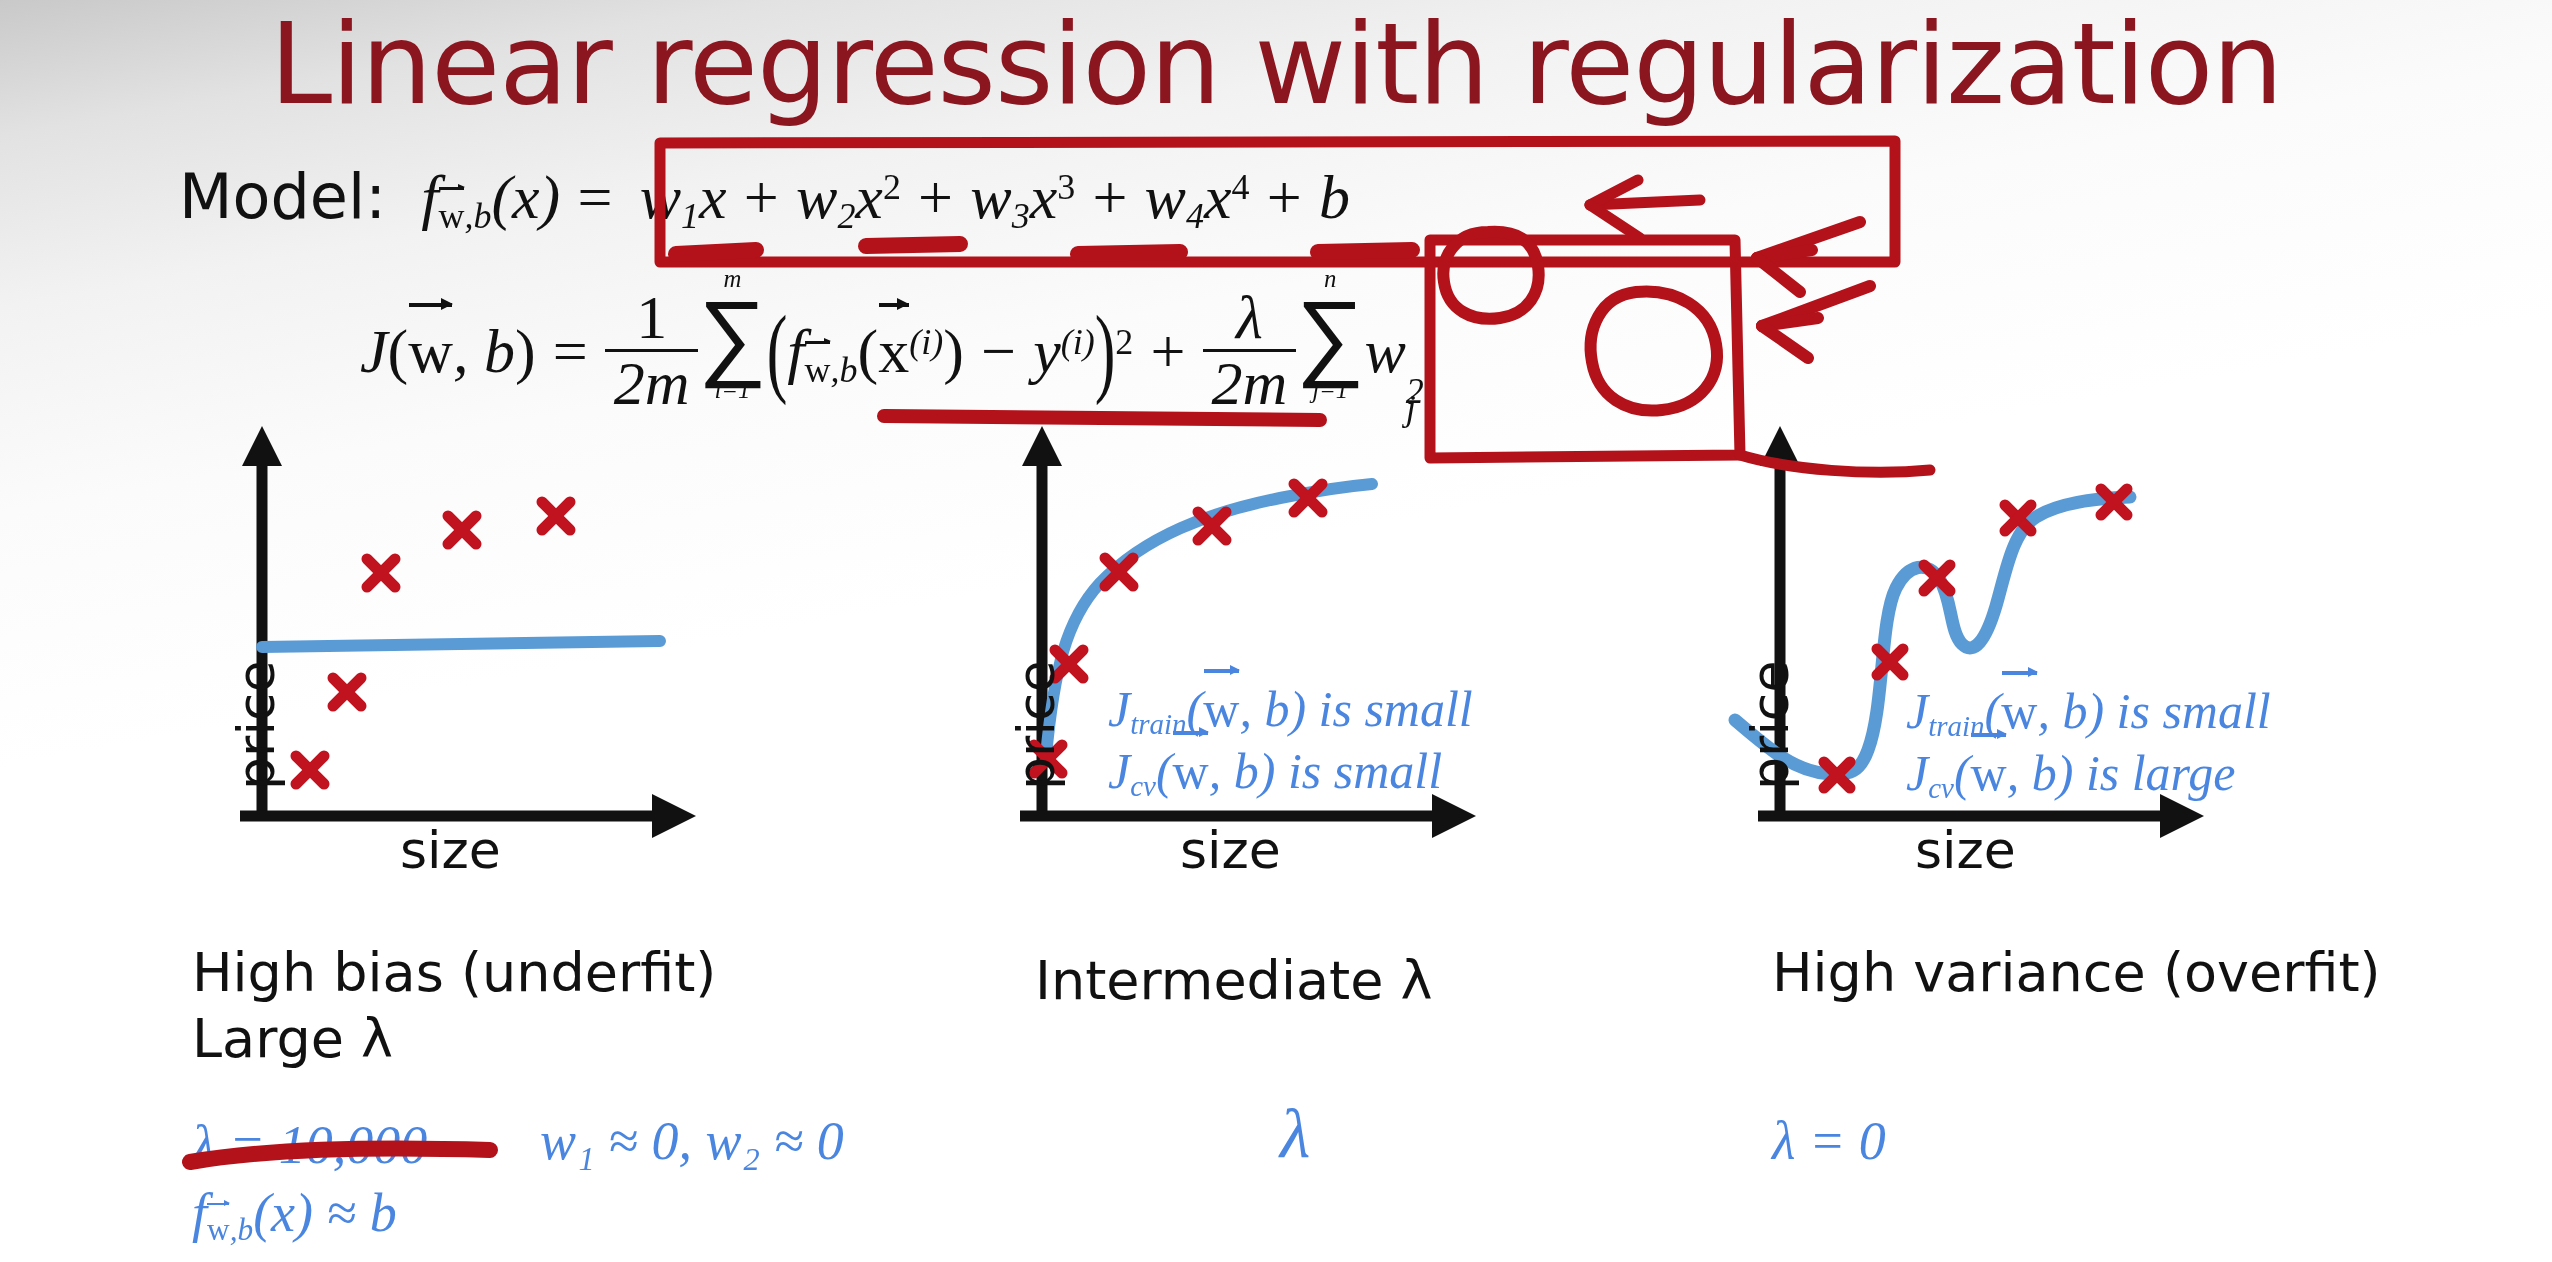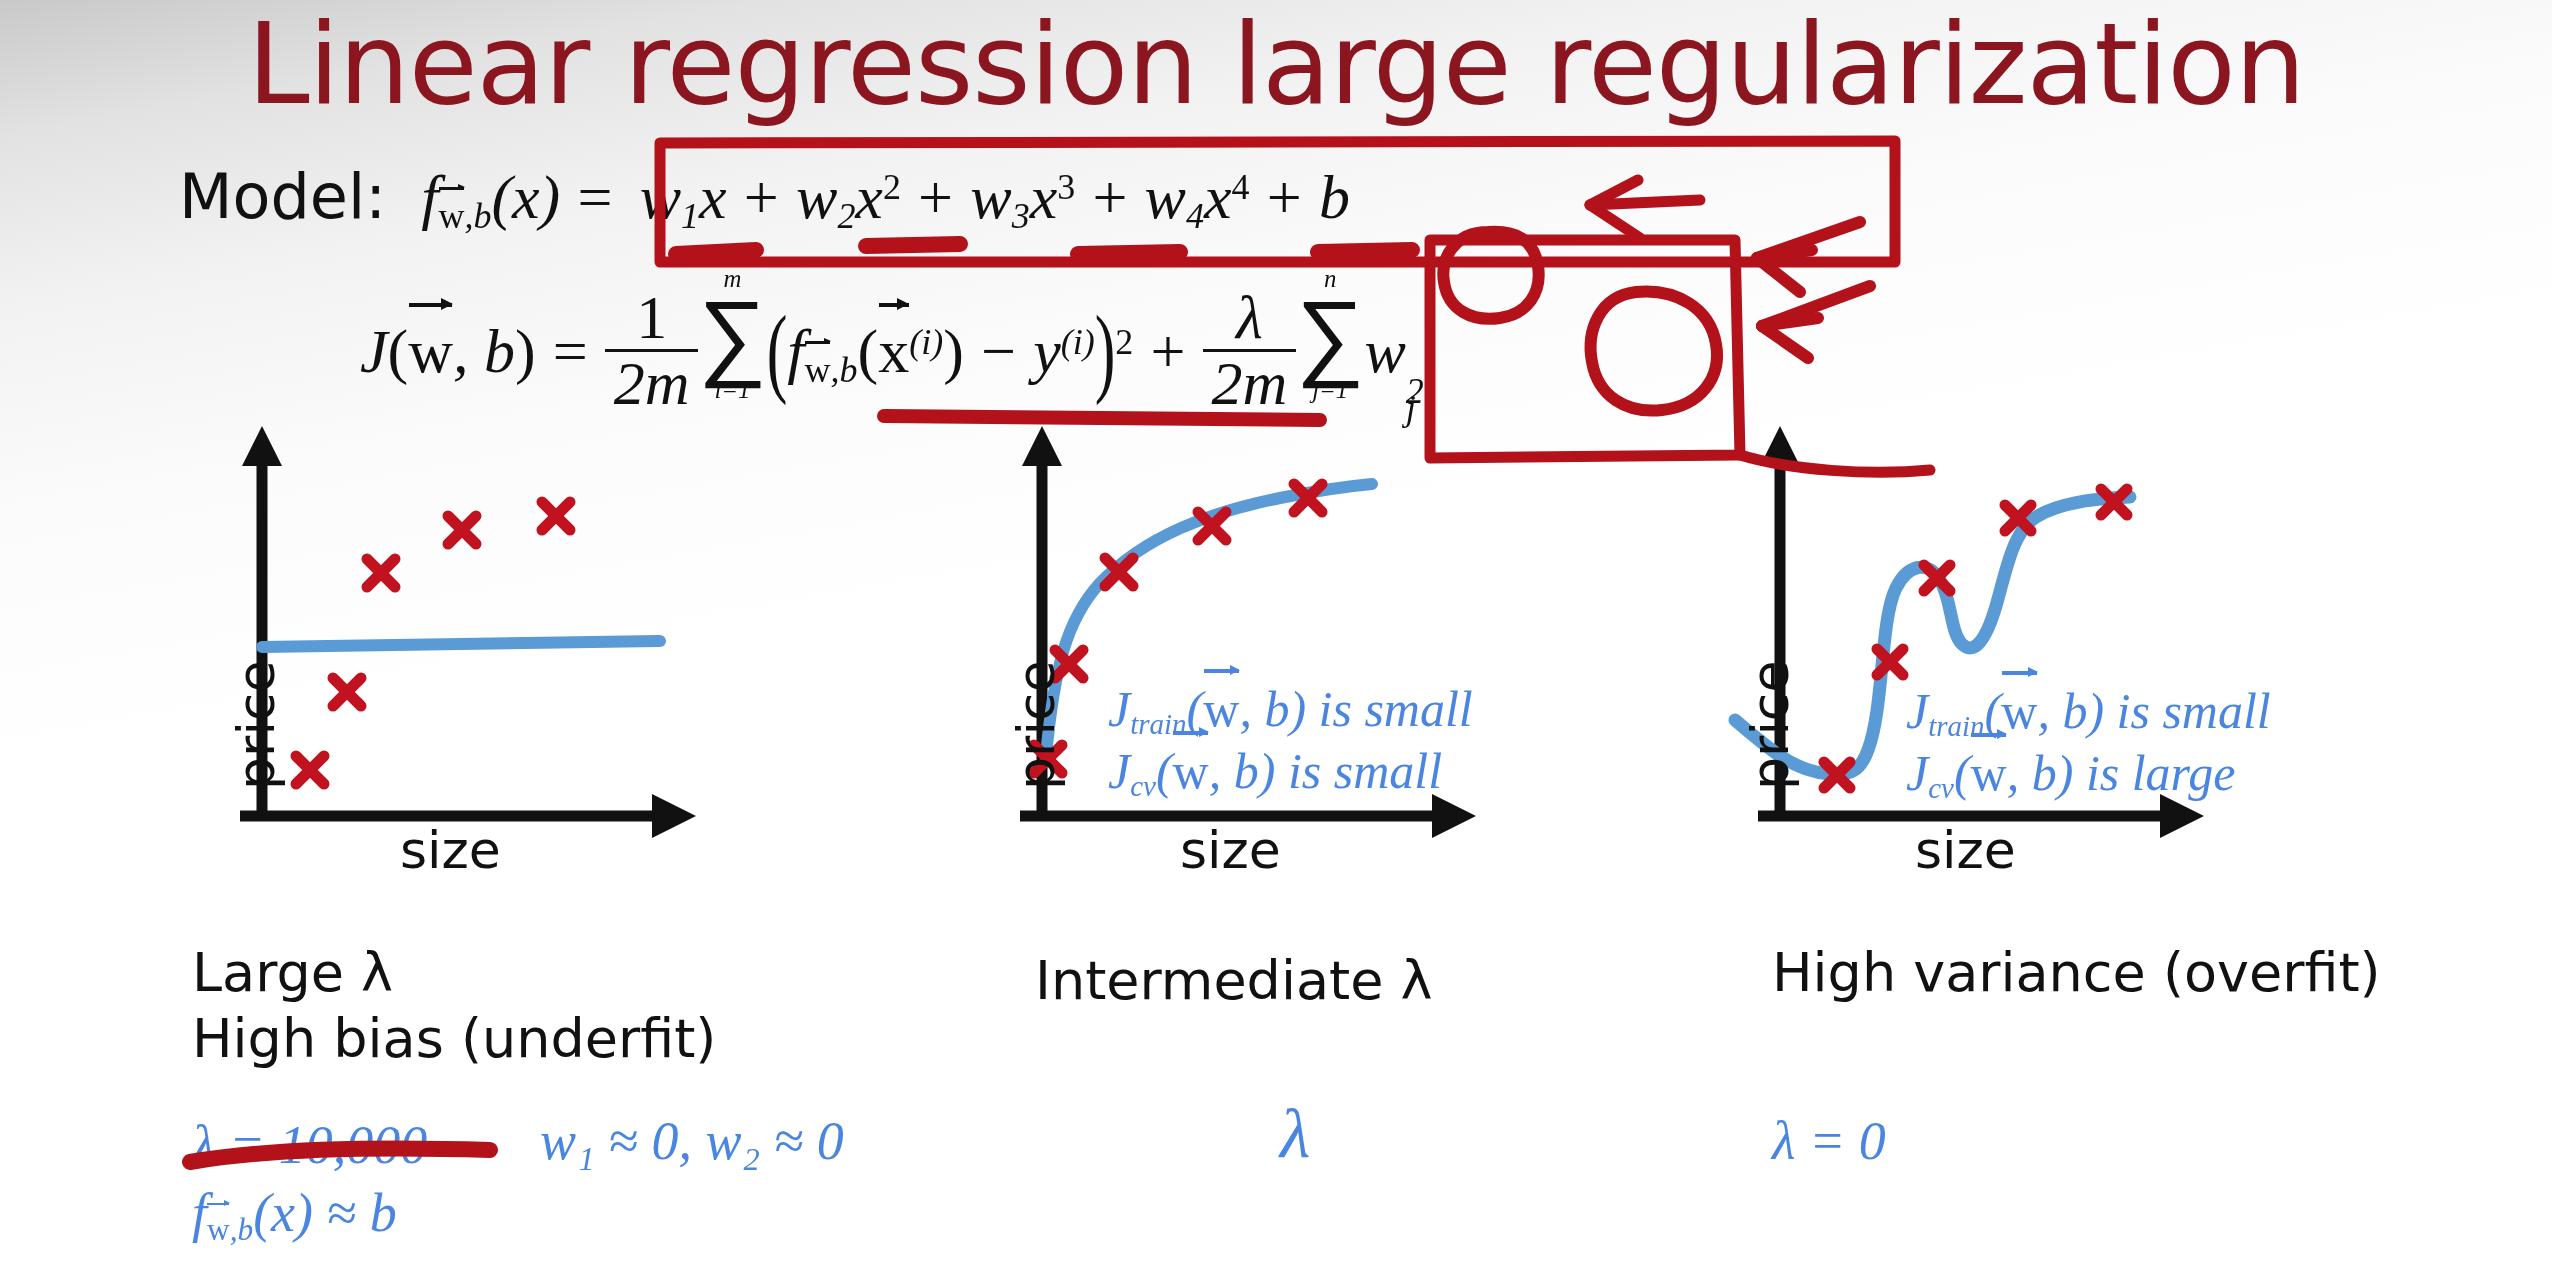--- a/index.html
+++ b/index.html
@@ -138,21 +138,21 @@
     font-size: 54px;
     white-space: nowrap;
     line-height: 1.25;
   }
 </style>
 </head>
 <body>
 
 <div id="slide">
 
-  <div id="title">Linear regression large regularization</div>
+  <div id="title">Linear regression with regularization</div>
 
   <div class="mathrow" id="model-row">
     <span id="model-label">Model:</span>
     <span style="display:inline-block;width:18px"></span><span class="mi">f</span><span class="sub"><span class="vecw">w</span><span>,b</span></span><span class="mi">(x)</span>
     <span class="mup">=</span>
     <span style="display:inline-block;width:10px"></span><span class="mi">w</span><span class="sub">1</span><span class="mi">x</span>
     <span class="mup">+</span>
     <span class="mi">w</span><span class="sub">2</span><span class="mi">x</span><span class="sup">2</span>
     <span class="mup">+</span>
     <span class="mi">w</span><span class="sub">3</span><span class="mi">x</span><span class="sup">3</span>
@@ -222,22 +222,22 @@
             <line x1="-14" y1="-14" x2="14" y2="14" transform="translate(356,96)"></line>
             <line x1="-14" y1="14" x2="14" y2="-14" transform="translate(356,96)"></line>
           </g>
       </g>
     </svg>
     <div class="axis-label ylab" style="left:26px; top:370px;">price</div>
     <div class="axis-label" style="left:200px; top:400px;">size</div>
   </div>
 
   <div class="caption" style="left:192px; top:940px;">
+    <div>High bias (underfit)</div>
     <div>Large λ</div>
-    <div>High bias (underfit)</div>
   </div>
   <div class="bluemath" style="left:192px; top:1112px;">λ = 10,000</div>
   <div class="bluemath" style="left:192px; top:1180px;"><span>f</span><span class="sub"><span class="vecw" style="font-style:normal">w</span>,b</span><span>(x) ≈ b</span></div>
   <div class="bluemath" style="left:540px; top:1108px;">w₁ ≈ 0, w₂ ≈ 0</div>
 
   <div class="panel" id="panel-2" style="left:980px; top:420px;">
     <svg class="plotsvg" width="540" height="420" viewBox="0 0 540 420">
       <g>
         <line x1="62" y1="400" x2="62" y2="30" stroke="#111" stroke-width="11"></line>
         <polygon points="62,6 42,46 82,46" fill="#111"></polygon>

